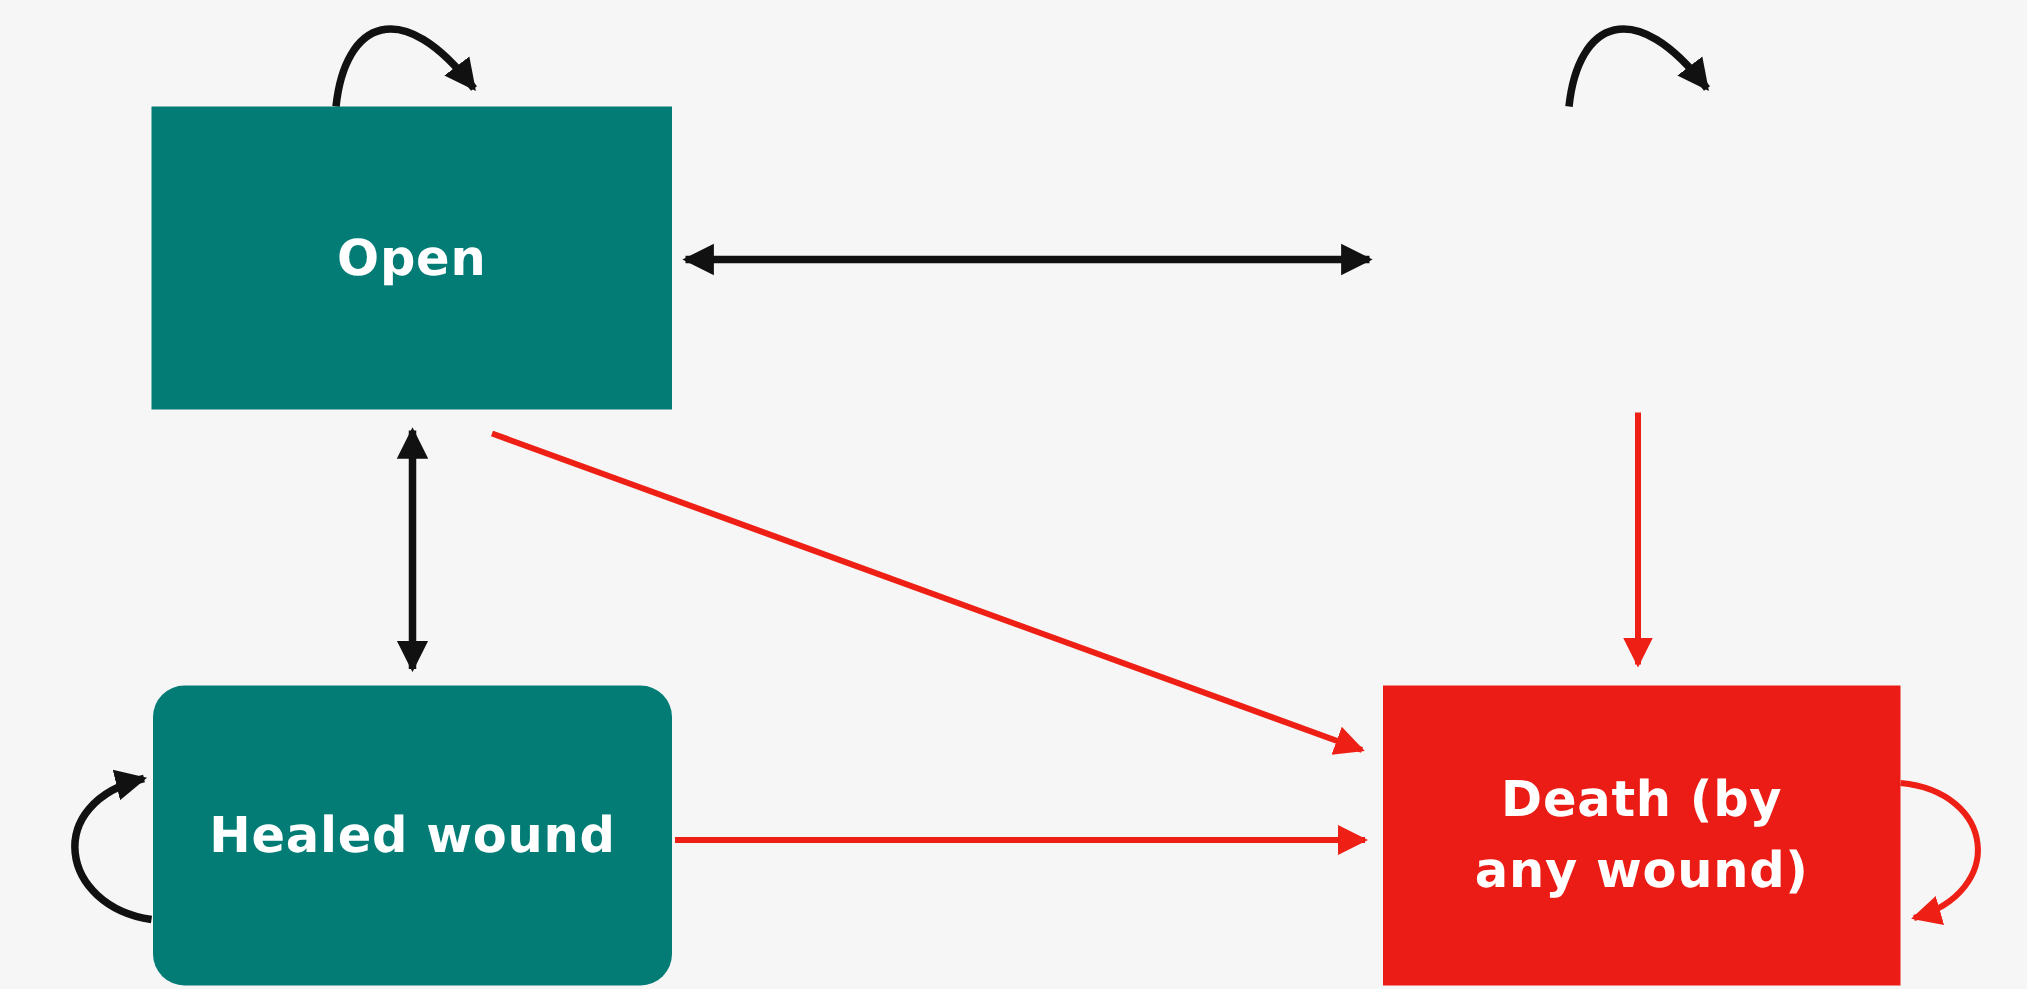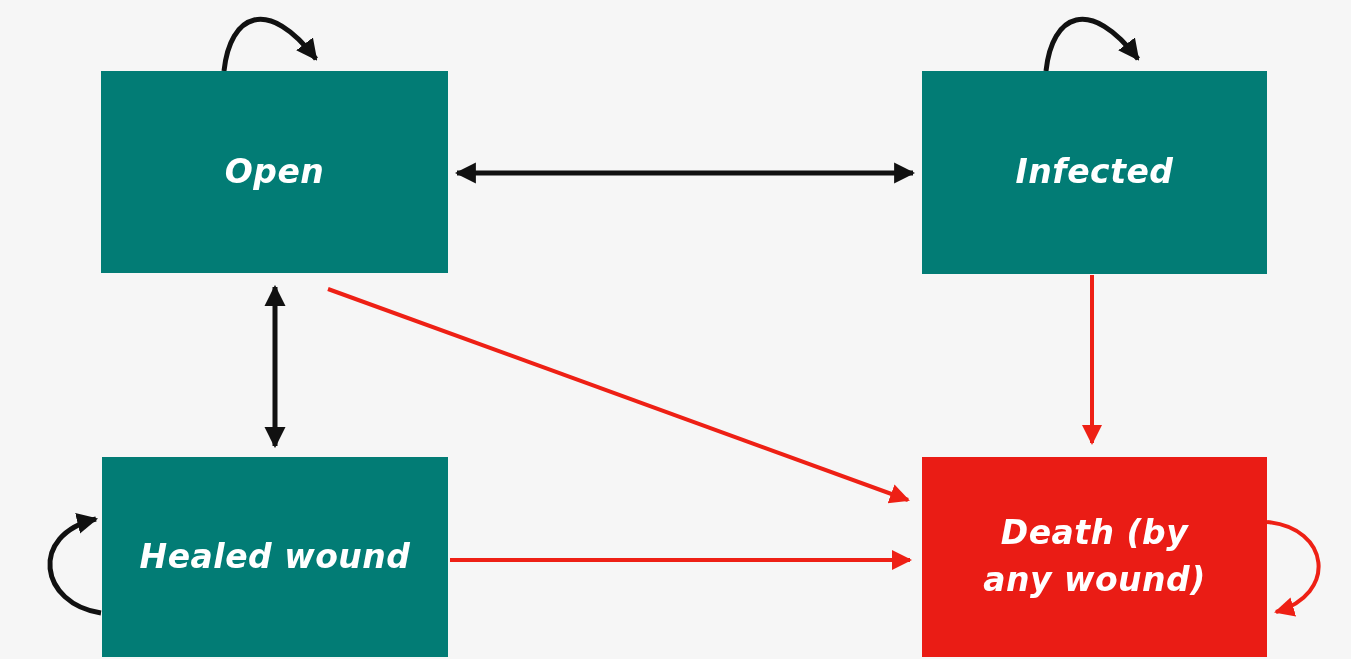--- a/index.html
+++ b/index.html
@@ -12,21 +12,21 @@
   }
   * { margin: 0; padding: 0; box-sizing: border-box; }
   html, body {
     width: 1351px; height: 659px;
     overflow: hidden;
     background: var(--background);
     font-family: "DejaVu Sans", "Liberation Sans", sans-serif;
   }
   .canvas {
     position: relative;
-    width: 1126px; height: 659px; font-style: italic;
+    width: 1126px; height: 659px;
   }
   .edges {
     position: absolute;
     left: 0; top: 0;
     width: 1351px; height: 659px;
     z-index: 1;
   }
   .node {
     position: absolute;
     display: flex;
@@ -37,21 +37,21 @@
     font-weight: bold;
     font-size: 33px;
     line-height: 1.42;
     letter-spacing: 0.5px;
     z-index: 2;
   }
   .node--teal { background: var(--node-teal); }
   .node--red  { background: var(--node-red); }
   .node--open     { left: 101px; top: 71px;  width: 347px; height: 202px; }
   .node--infected { left: 922px; top: 71px;  width: 345px; height: 203px; }
-  .node--healed   { left: 102px; top: 457px; width: 346px; height: 200px; }
+  .node--healed   { left: 102px; top: 457px; width: 346px; height: 200px; border-radius: 21px; }
   .node--death    { left: 922px; top: 457px; width: 345px; height: 200px; padding: 0 42px; }
   .edge-black { stroke: var(--arrow-black); stroke-width: 5; fill: none; }
   .edge-red   { stroke: var(--arrow-red);   stroke-width: 4; fill: none; }
   .head-black { fill: var(--arrow-black); }
   .head-red   { fill: var(--arrow-red); }
 </style>
 </head>
 <body>
 
 <div class="canvas">
@@ -85,23 +85,20 @@
 
     <path class="edge-red" d="M 450 560 L 910 560" marker-end="url(#mr-e)"></path>
 
     <path class="edge-red" d="M 1267 522 C 1330 528, 1338 594, 1276 612" marker-end="url(#mr-e)"></path>
   </svg>
 
   <div class="node node--teal node--open">
     <span>Open</span>
   </div>
 
-  <div class="node node--teal node--infected">
-    <span>Infected</span>
-  </div>
 
   <div class="node node--teal node--healed">
     <span>Healed wound</span>
   </div>
 
   <div class="node node--red node--death">
     <span>Death (by any wound)</span>
   </div>
 
 </div>

